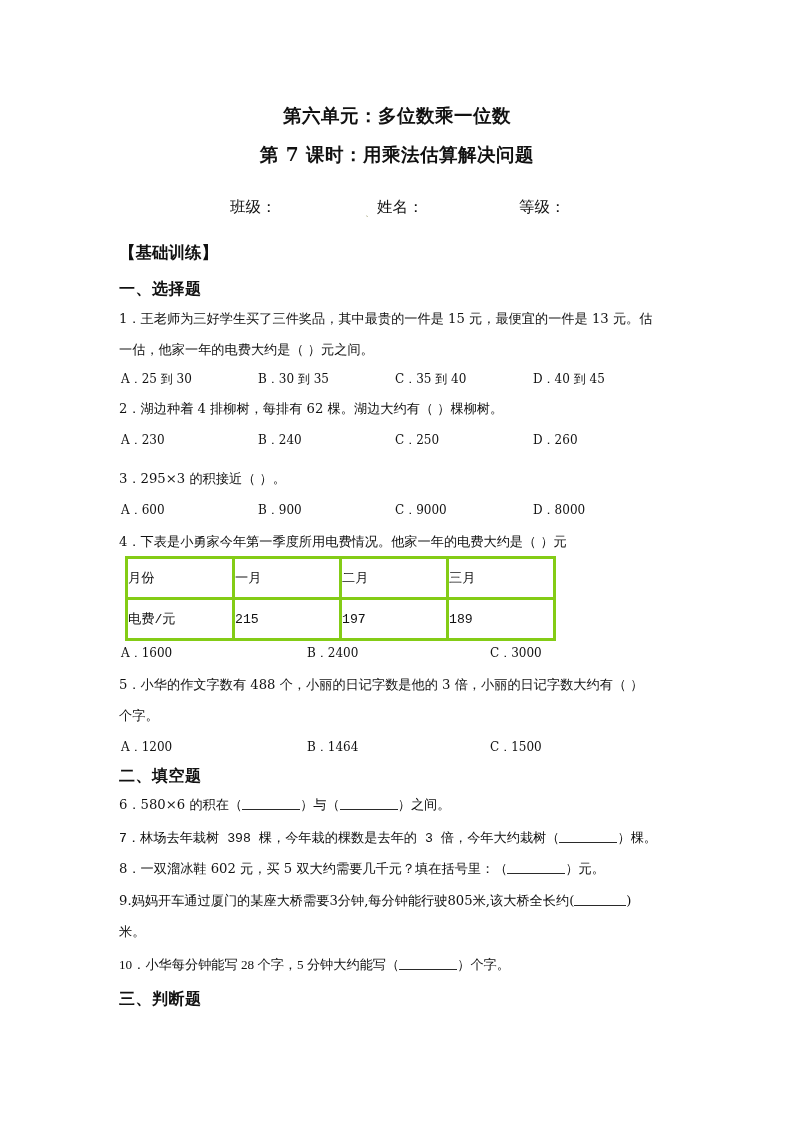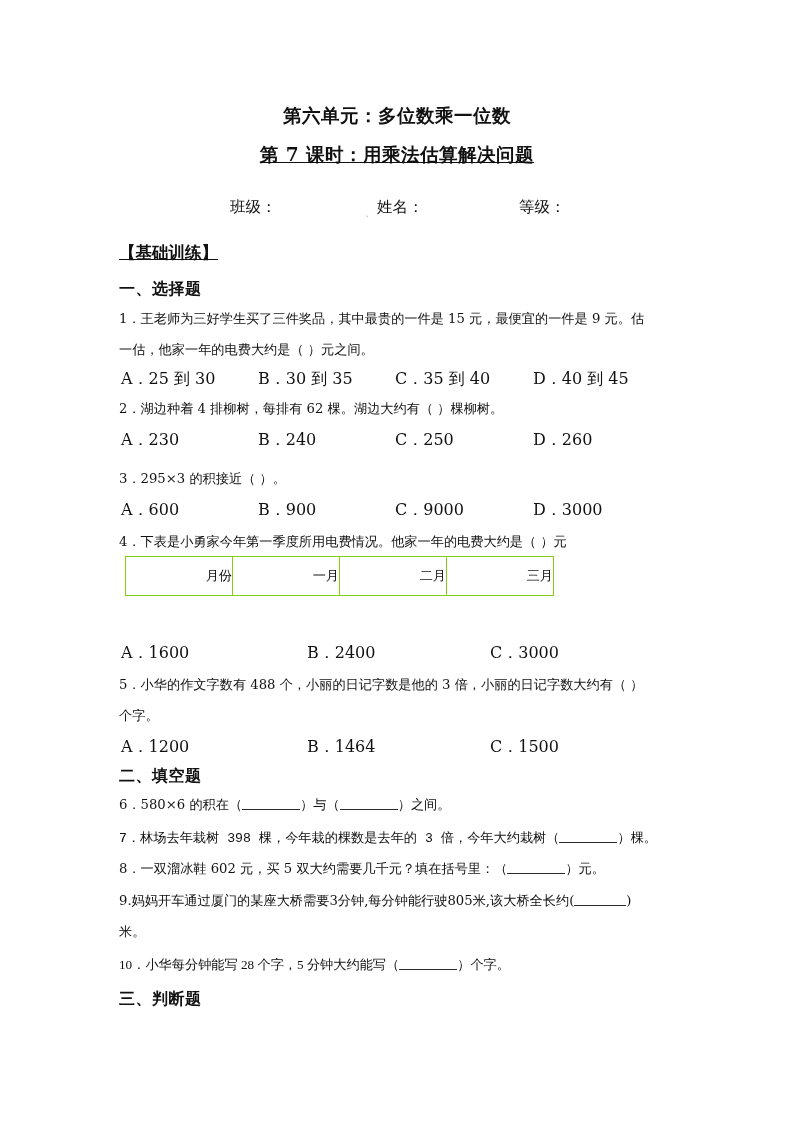--- a/index.html
+++ b/index.html
@@ -32,21 +32,21 @@
 
   
   .doc-title {
     text-align: center;
     font-weight: bold;
     font-size: 18.5px;
     letter-spacing: 0.5px;
     line-height: 1;
   }
   .title1 { position: absolute; left: 0; top: 99px; width: 556px; }
-  .title2 { position: absolute; left: 0; top: 138px; width: 556px; text-decoration: underline; }
+  .title2 { position: absolute; left: 0; top: 138px; width: 556px; }
 
   
   .info-line {
     position: absolute;
     left: 0;
     top: 188px;
     width: 556px;
     height: 22px;
     font-size: 15.5px;
     line-height: 22px;
@@ -92,21 +92,21 @@
     text-justify: inter-ideograph;
   }
   .qline.nowrap { white-space: nowrap; width: auto; }
 
   
   .opt-row {
     position: absolute;
     left: 0;
     width: 556px;
     height: 18px;
-    font-size: 16px;
+    font-size: 12px;
     line-height: 18px;
   }
   .opt {
     position: absolute;
     white-space: nowrap;
     font-family: "DejaVu Serif", "Liberation Serif", serif;
   }
   .opt-4 .o0 { left: 2px; }
   .opt-4 .o1 { left: 139px; }
   .opt-4 .o2 { left: 276px; }
@@ -119,22 +119,22 @@
   .fee-table {
     position: absolute;
     left: 6px;
     top: 548px;
     border-collapse: collapse;
     table-layout: fixed;
     width: 428px;
     font-size: 13.2px;
   }
   .fee-table td {
-    border: 1px solid #84cc16;
-    text-align: right;
+    border: 3px solid #84cc16;
+    text-align: left;
     vertical-align: middle;
     height: 38px;
     padding: 0;
     font-family: Liberation Mono, monospace;
   }
   .fee-table col.c0 { width: 107px; }
   .fee-table col.c1 { width: 107px; }
   .fee-table col.c2 { width: 107px; }
   .fee-table col.c3 { width: 107px; }
   .cell-num { font-family: "DejaVu Serif", "Liberation Serif", serif; }
@@ -158,25 +158,25 @@
     <div class="doc-title title1">第六单元：多位数乘一位数</div>
     <div class="doc-title title2">第 7 课时：用乘法估算解决问题</div>
 
     <div class="info-line">
       <span class="info-item info-banji">班级：</span>
       <span class="info-item info-dot">、</span>
       <span class="info-item info-xingming">姓名：</span>
       <span class="info-item info-dengji">等级：</span>
     </div>
 
-    <div class="bracket-heading" style="top:237px;text-decoration:underline;">【基础训练】</div>
+    <div class="bracket-heading" style="top:237px;">【基础训练】</div>
 
     <div class="sec-heading" style="top:273px;">一、选择题</div>
 
-    <div class="qline" style="top:302px;">1．王老师为三好学生买了三件奖品，其中最贵的一件是 15 元，最便宜的一件是 9 元。估</div>
+    <div class="qline" style="top:302px;">1．王老师为三好学生买了三件奖品，其中最贵的一件是 15 元，最便宜的一件是 13 元。估</div>
     <div class="qline nowrap" style="top:333px;">一估，他家一年的电费大约是（    ）元之间。</div>
     <div class="opt-row opt-4" style="top:362px;">
       <span class="opt o0">A．25 到 30</span>
       <span class="opt o1">B．30 到 35</span>
       <span class="opt o2">C．35 到 40</span>
       <span class="opt o3">D．40 到 45</span>
     </div>
 
     <div class="qline nowrap" style="top:392px;">2．湖边种着 4 排柳树，每排有 62 棵。湖边大约有（    ）棵柳树。</div>
     <div class="opt-row opt-4" style="top:423px;">
@@ -184,39 +184,45 @@
       <span class="opt o1">B．240</span>
       <span class="opt o2">C．250</span>
       <span class="opt o3">D．260</span>
     </div>
 
     <div class="qline nowrap" style="top:462px;">3．295×3 的积接近（    ）。</div>
     <div class="opt-row opt-4" style="top:493px;text-align:right;">
       <span class="opt o0">A．600</span>
       <span class="opt o1">B．900</span>
       <span class="opt o2">C．9000</span>
-      <span class="opt o3">D．3000</span>
+      <span class="opt o3">D．8000</span>
     </div>
 
     <div class="qline nowrap" style="top:525px;">4．下表是小勇家今年第一季度所用电费情况。他家一年的电费大约是（     ）元</div>
 
     <table class="fee-table">
       <colgroup>
         <col class="c0">
           <col class="c1">
           <col class="c2">
           <col class="c3">
       </colgroup>
       <tbody>
         <tr>
           <td>月份</td>
           <td>一月</td>
           <td>二月</td>
           <td>三月</td>
         </tr>
+        <tr>
+          <td>电费/元</td>
+          <td class="cell-num">215</td>
+          <td class="cell-num">197</td>
+          <td class="cell-num">189</td>
+        </tr>
       </tbody>
     </table>
 
     <div class="opt-row opt-3" style="top:636px;">
       <span class="opt o0">A．1600</span>
       <span class="opt o1">B．2400</span>
       <span class="opt o2">C．3000</span>
     </div>
 
     <div class="qline" style="top:668px;">5．小华的作文字数有 488 个，小丽的日记字数是他的 3 倍，小丽的日记字数大约有（     ）</div>

